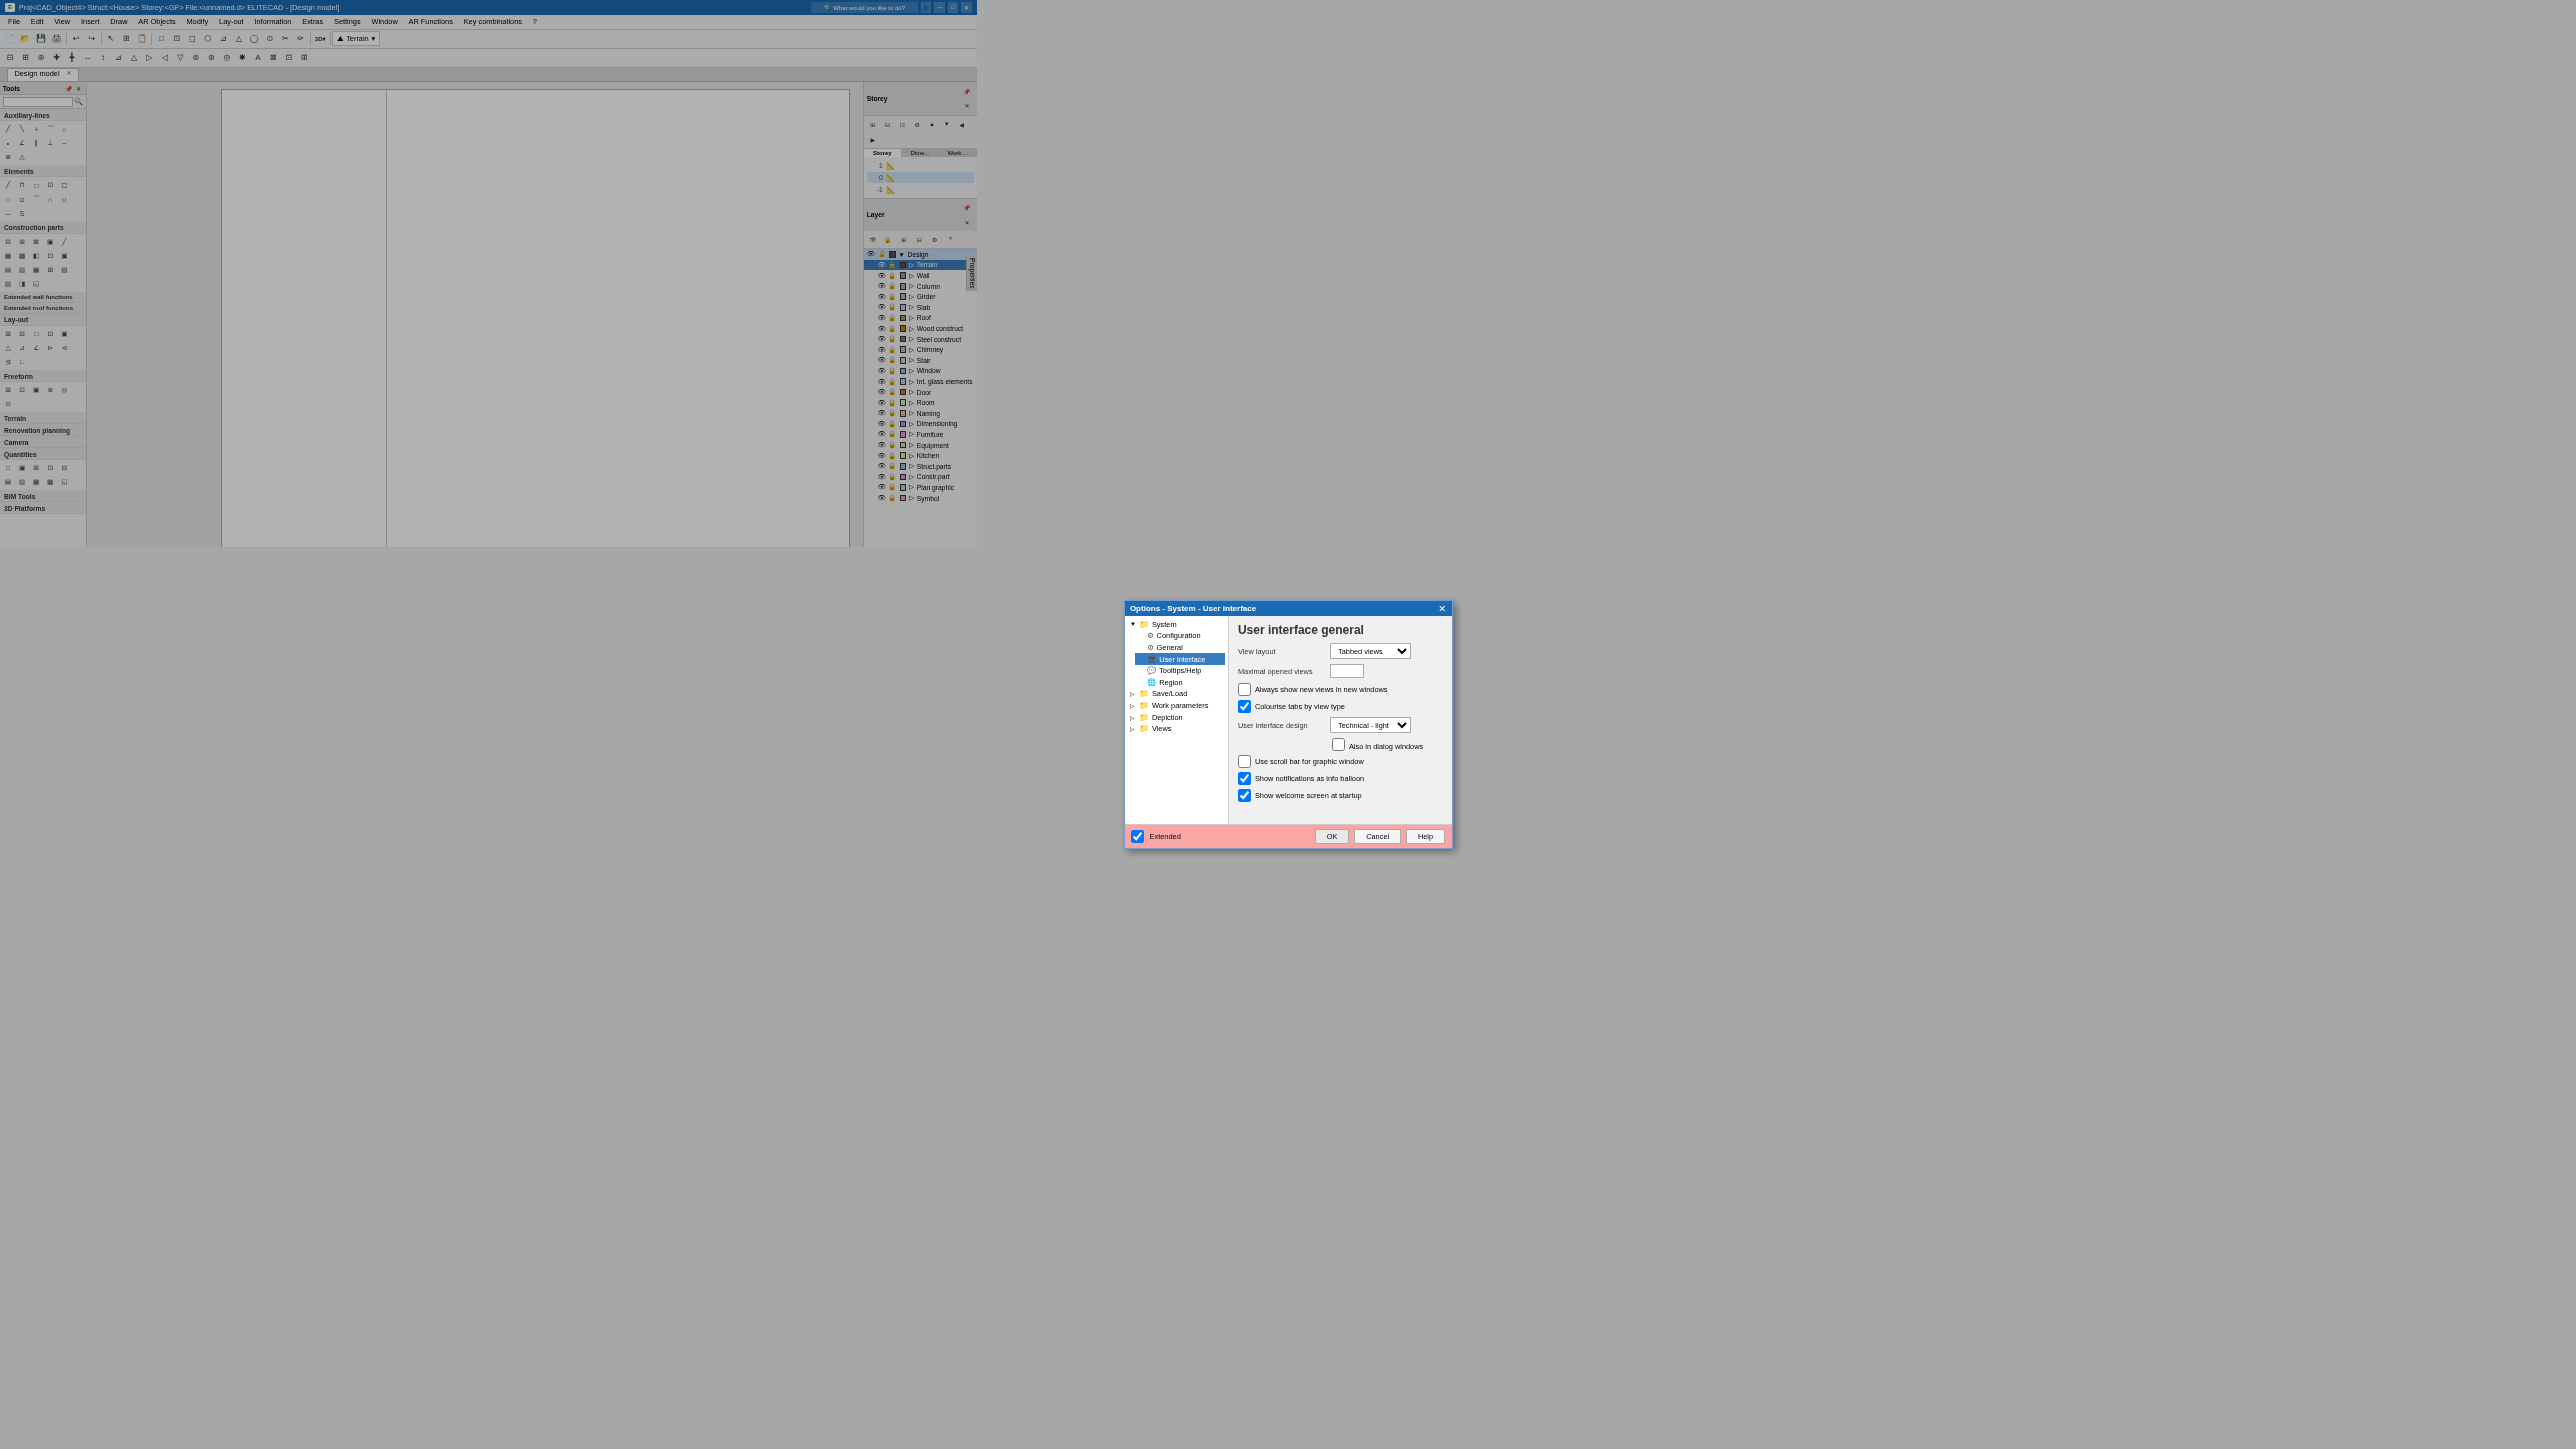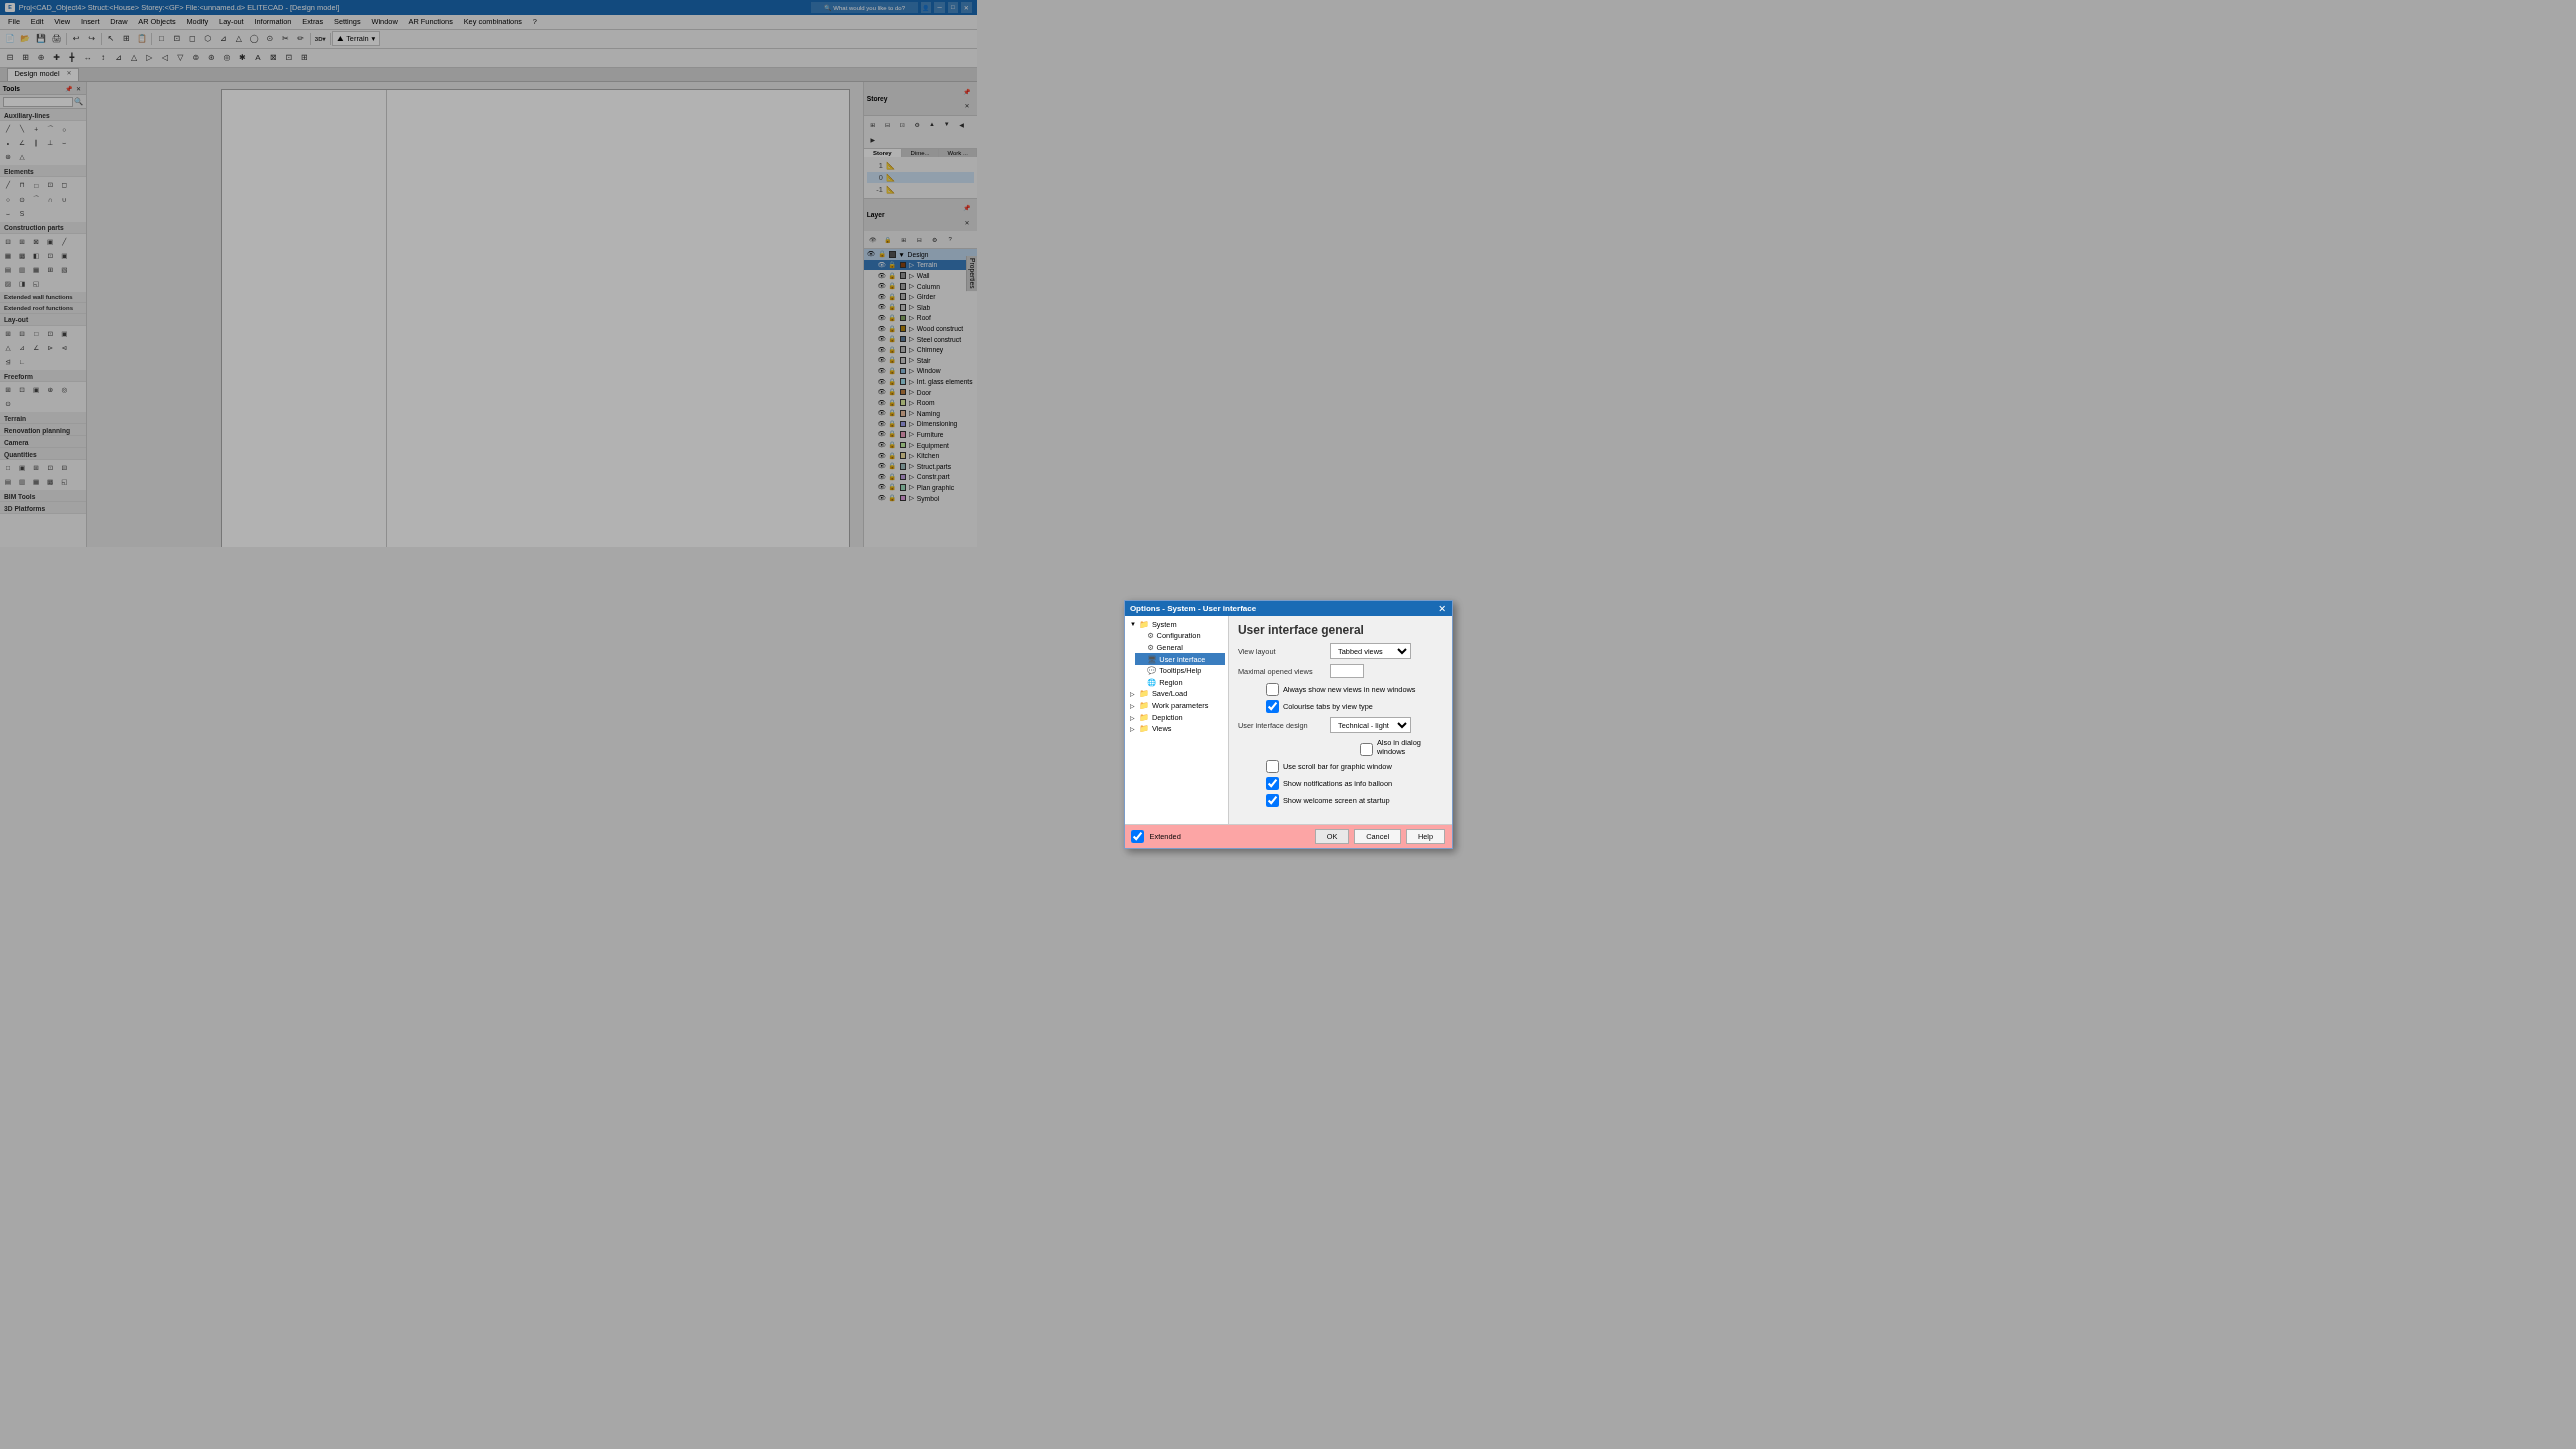--- a/index.html
+++ b/index.html
@@ -394,21 +394,20 @@
       padding: 1.3px 2.7px;
       width: 34px;
       text-align: right;
     }
     .checkbox-row {
       display: flex;
       align-items: center;
       margin-bottom: 4px;
       gap: 4px;
       font-size: 7.4px;
-      margin-left: 28px;
     }
     .checkbox-row input[type=checkbox] { margin: 0; }
     .dialog-footer {
       background: #fca5a5;
       border-top: 0.7px solid #ccc;
       padding: 4px 6.7px;
       display: flex;
       align-items: center;
       gap: 5.4px;
     }

